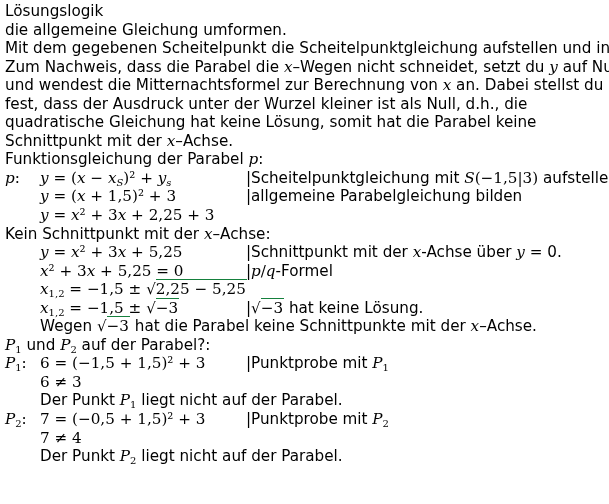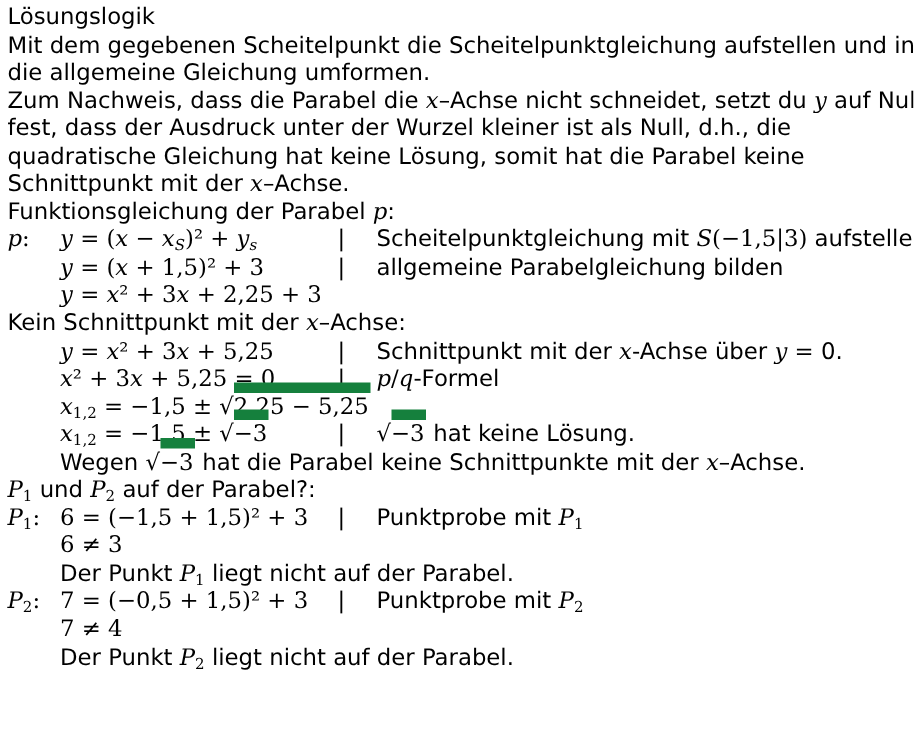--- a/index.html
+++ b/index.html
@@ -14,43 +14,44 @@
     padding: 2px 0 0 5px;
     font-size: 15.2px;
   }
   .line {
     height: 18.55px;
     line-height: 18.55px;
     white-space: nowrap;
   }
   .ind1 { padding-left: 35px; }
   
-  .sg-t  { font-family: "DejaVu Sans", sans-serif; font-style: normal; }
+  .sg-t  { font-family: "DejaVu Sans", sans-serif; font-style: normal; text-align: right; }
   .sg-ti { font-family: "DejaVu Sans", sans-serif; }
   .sg-i  { font-family: "DejaVu Serif", serif; font-style: italic; }
   .sg-n  { font-family: "DejaVu Serif", serif; font-style: normal; }
   sub.sg-sub  { font-family: "DejaVu Serif", serif; font-style: normal; font-size: 0.66em; line-height: 0; vertical-align: -0.28em; }
   sub.sg-subi { font-family: "DejaVu Serif", serif; font-style: italic; font-size: 0.66em; line-height: 0; vertical-align: -0.28em; }
   
   .sq { white-space: nowrap; }
   .sq .rad { font-family: "DejaVu Serif", serif; }
-  .sq .sqc { font-family: "DejaVu Serif", serif; border-top: 7px solid #15803d; padding: 0 1px 0 0; }
+  .sq .sqc { font-family: "DejaVu Serif", serif; border-top: 1px solid #15803d; padding: 0 1px 0 0; }
   
   .row .lbl  { display: inline-block; width: 35px;  vertical-align: baseline; }
   .row .frm  { display: inline-block; min-width: 185px; vertical-align: baseline; }
   .row .pipe { display: inline-block; width: 26px;  vertical-align: baseline; }
 </style>
 </head>
 <body>
 
 <div id="doc">
     <div class="line"><span class="sg-t">Lösungslogik</span></div>
+    <div class="line"><span class="sg-t">die allgemeine Gleichung umformen.</span></div>
     <div class="line"><span class="sg-t">Mit dem gegebenen Scheitelpunkt die Scheitelpunktgleichung aufstellen und in</span></div>
-    <div class="line"><span class="sg-t">die allgemeine Gleichung umformen.</span></div>
-    <div class="line"><span class="sg-t">Zum Nachweis, dass die Parabel die </span><span class="sg-i">x</span><span class="sg-t">–Achse nicht schneidet, setzt du </span><span class="sg-i">y</span><span class="sg-t"> auf Null</span></div>
+    <div class="line"><span class="sg-t">Zum Nachweis, dass die Parabel die </span><span class="sg-i">x</span><span class="sg-t">–Wegen nicht schneidet, setzt du </span><span class="sg-i">y</span><span class="sg-t"> auf Null</span></div>
+    <div class="line"><span class="sg-t">und wendest die Mitternachtsformel zur Berechnung von </span><span class="sg-i">x</span><span class="sg-t"> an. Dabei stellst du</span></div>
     <div class="line"><span class="sg-t">fest, dass der Ausdruck unter der Wurzel kleiner ist als Null, d.h., die</span></div>
     <div class="line"><span class="sg-t">quadratische Gleichung hat keine Lösung, somit hat die Parabel keine</span></div>
     <div class="line"><span class="sg-t">Schnittpunkt mit der </span><span class="sg-i">x</span><span class="sg-t">–Achse.</span></div>
     <div class="line"><span class="sg-ti">Funktionsgleichung der Parabel </span><span class="sg-i">p</span><span class="sg-ti">:</span></div>
     <div class="line row"><span class="lbl"><span class="sg-i">p</span><span class="sg-n">:</span></span><span class="frm"><span class="sg-i">y</span><span class="sg-n"> = (</span><span class="sg-i">x</span><span class="sg-n"> − </span><span class="sg-i">x</span><sub class="sg-subi">S</sub><span class="sg-n">)² + </span><span class="sg-i">y</span><sub class="sg-subi">s</sub></span><span class="pipe sg-t">|</span><span><span class="sg-t">Scheitelpunktgleichung mit </span><span class="sg-i">S</span><span class="sg-n">(−1,5|3)</span><span class="sg-t"> aufstellen</span></span></div>
     <div class="line row"><span class="lbl"></span><span class="frm"><span class="sg-i">y</span><span class="sg-n"> = (</span><span class="sg-i">x</span><span class="sg-n"> + 1,5)² + 3</span></span><span class="pipe sg-t">|</span><span><span class="sg-t">allgemeine Parabelgleichung bilden</span></span></div>
     <div class="line row"><span class="lbl"></span><span class="frm"><span class="sg-i">y</span><span class="sg-n"> = </span><span class="sg-i">x</span><span class="sg-n">² + 3</span><span class="sg-i">x</span><span class="sg-n"> + 2,25 + 3</span></span></div>
     <div class="line"><span class="sg-ti">Kein Schnittpunkt mit der </span><span class="sg-i">x</span><span class="sg-ti">–Achse:</span></div>
     <div class="line row"><span class="lbl"></span><span class="frm"><span class="sg-i">y</span><span class="sg-n"> = </span><span class="sg-i">x</span><span class="sg-n">² + 3</span><span class="sg-i">x</span><span class="sg-n"> + 5,25</span></span><span class="pipe sg-t">|</span><span><span class="sg-t">Schnittpunkt mit der </span><span class="sg-i">x</span><span class="sg-t">-Achse über </span><span class="sg-i">y</span><span class="sg-t"> = 0.</span></span></div>
     <div class="line row"><span class="lbl"></span><span class="frm"><span class="sg-i">x</span><span class="sg-n">² + 3</span><span class="sg-i">x</span><span class="sg-n"> + 5,25 = 0</span></span><span class="pipe sg-t">|</span><span><span class="sg-i">p</span><span class="sg-n">/</span><span class="sg-i">q</span><span class="sg-t">-Formel</span></span></div>

